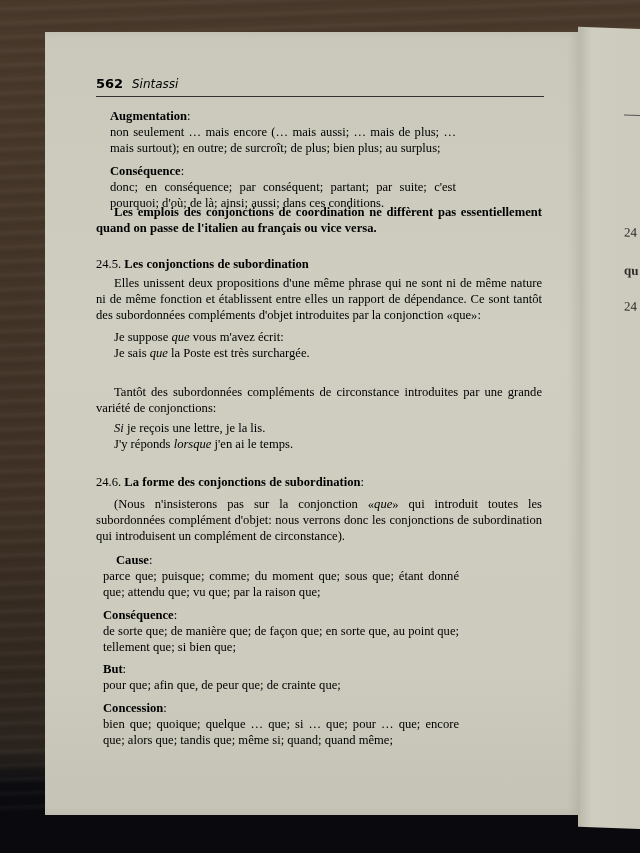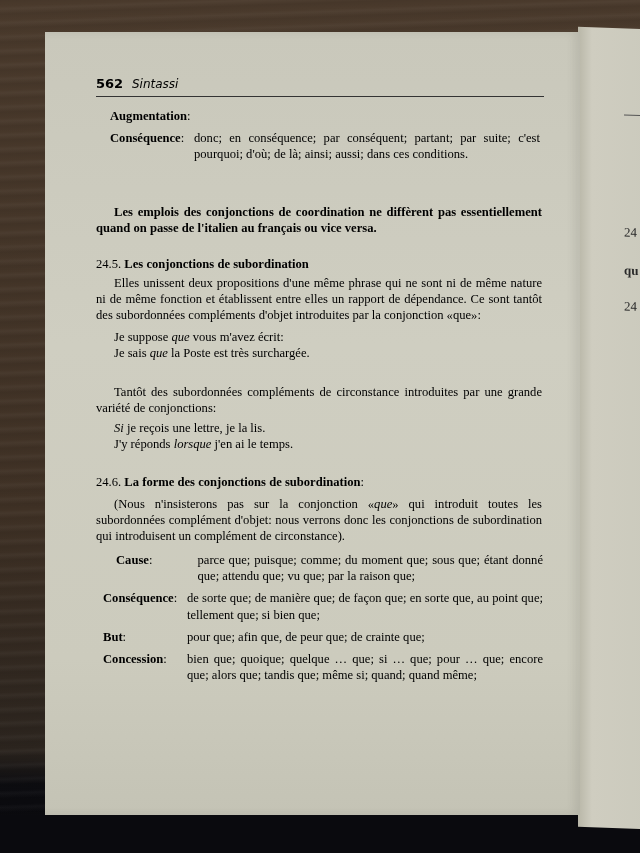--- a/index.html
+++ b/index.html
@@ -34,21 +34,21 @@
     }
     .running-head {
       position: absolute; left: 51px; top: 42px; width: 448px; height: 22px;
       border-bottom: 1px solid #333;
     }
     .page-number { font-family: "DejaVu Sans", sans-serif; font-weight: bold; font-size: 13px; position: absolute; left: 0; top: 2px; }
     .section-name { font-family: "DejaVu Sans", sans-serif; font-weight: normal; font-style: italic; font-size: 12px; position: absolute; left: 36px; top: 3px; }
 
     .txt { font-size: 12.6px; line-height: 16.2px; text-align: justify; }
     .deflist { position: absolute; }
-    .defrow { display: flex; margin-bottom: 6px; }
+    .defrow { display: flex; margin-bottom: 6px; flex-direction: column; }
     .defterm { font-weight: bold; font-size: 12.6px; line-height: 16.2px; white-space: nowrap; }
     .defdesc { font-size: 12.6px; line-height: 16.2px; text-align: justify; }
     .abs { position: absolute; }
     .indent { text-indent: 18px; }
     .bold { font-weight: bold; }
     .example { padding-left: 18px; font-size: 12.6px; line-height: 16px; }
     .example i { font-style: italic; }
     .heading { font-size: 12.6px; }
     .heading .num { font-weight: normal; }
     .heading .title { font-weight: bold; }
@@ -69,20 +69,21 @@
 <div class="page">
 
   <div class="running-head">
     <span class="page-number">562</span>
     <span class="section-name">Sintassi</span>
   </div>
 
   <div class="deflist" style="left:65px; top:76px; width:430px;">
     <div class="defrow">
       <div class="defterm" style="width:84px;"><span>Augmentation</span><span style="font-weight:normal">:</span></div>
+      <div class="defdesc" style="width:346px;">non seulement … mais encore (… mais aussi; … mais de plus; … mais surtout); en outre; de surcroît; de plus; bien plus; au surplus;</div>
     </div>
     <div class="defrow">
       <div class="defterm" style="width:84px;"><span>Conséquence</span><span style="font-weight:normal">:</span></div>
       <div class="defdesc" style="width:346px;">donc; en conséquence; par conséquent; partant; par suite; c'est pourquoi; d'où; de là; ainsi; aussi; dans ces conditions.</div>
     </div>
   </div>
 
   <div class="abs txt bold indent" style="left:51px; top:172px; width:446px;">Les emplois des conjonctions de coordination ne diffèrent pas essentiellement quand on passe de l'italien au français ou vice versa.</div>
 
   <div class="abs heading" style="left:51px; top:225px; width:446px;">

